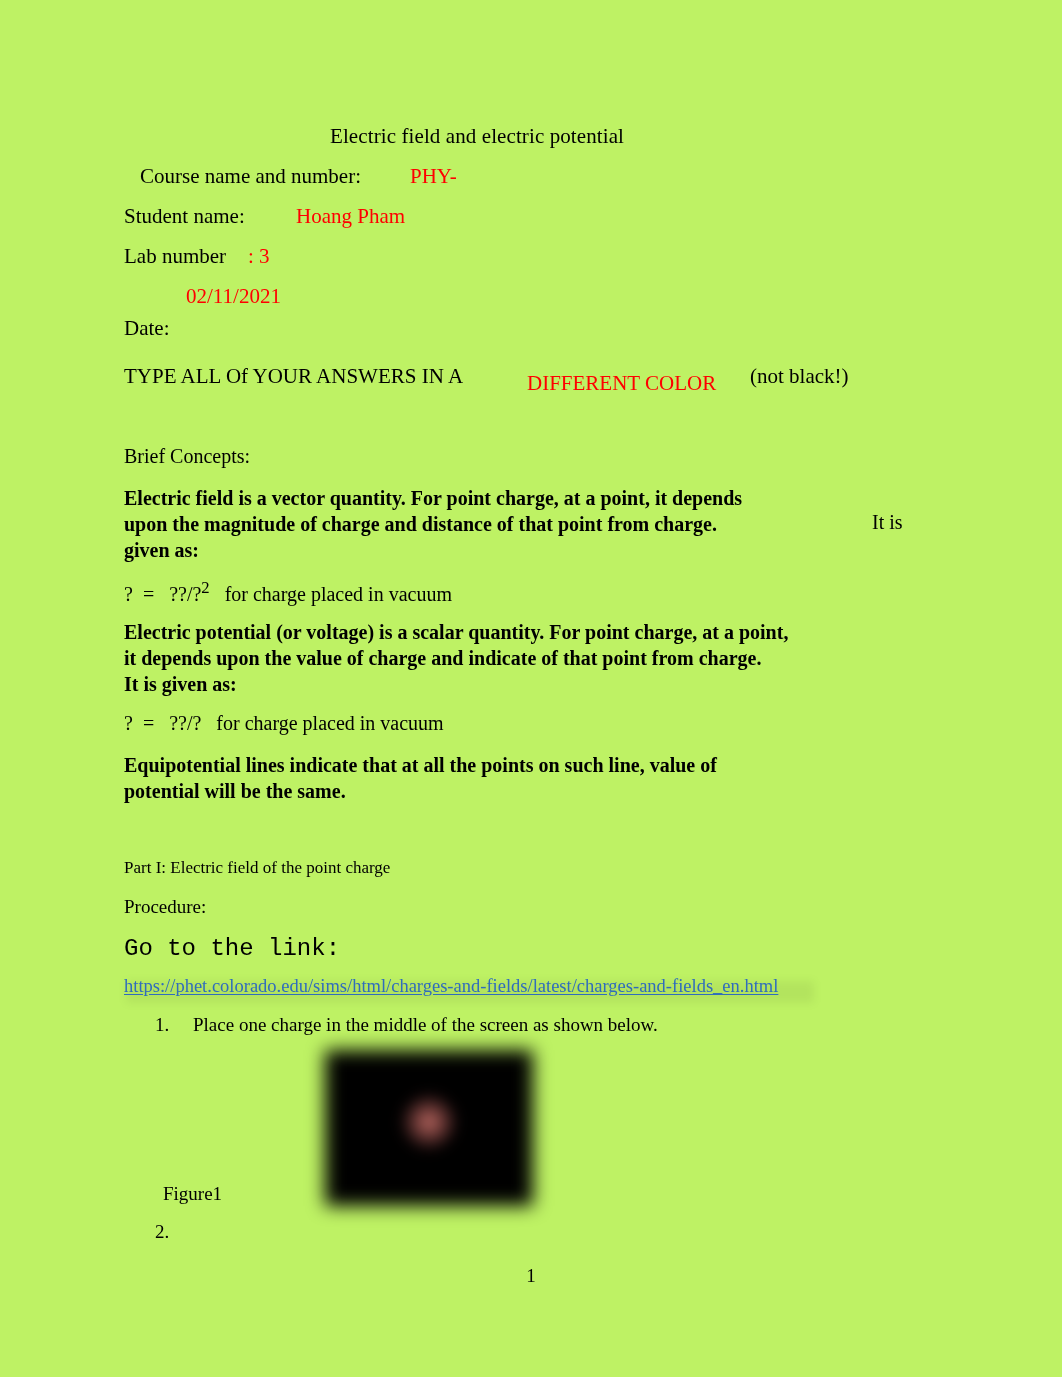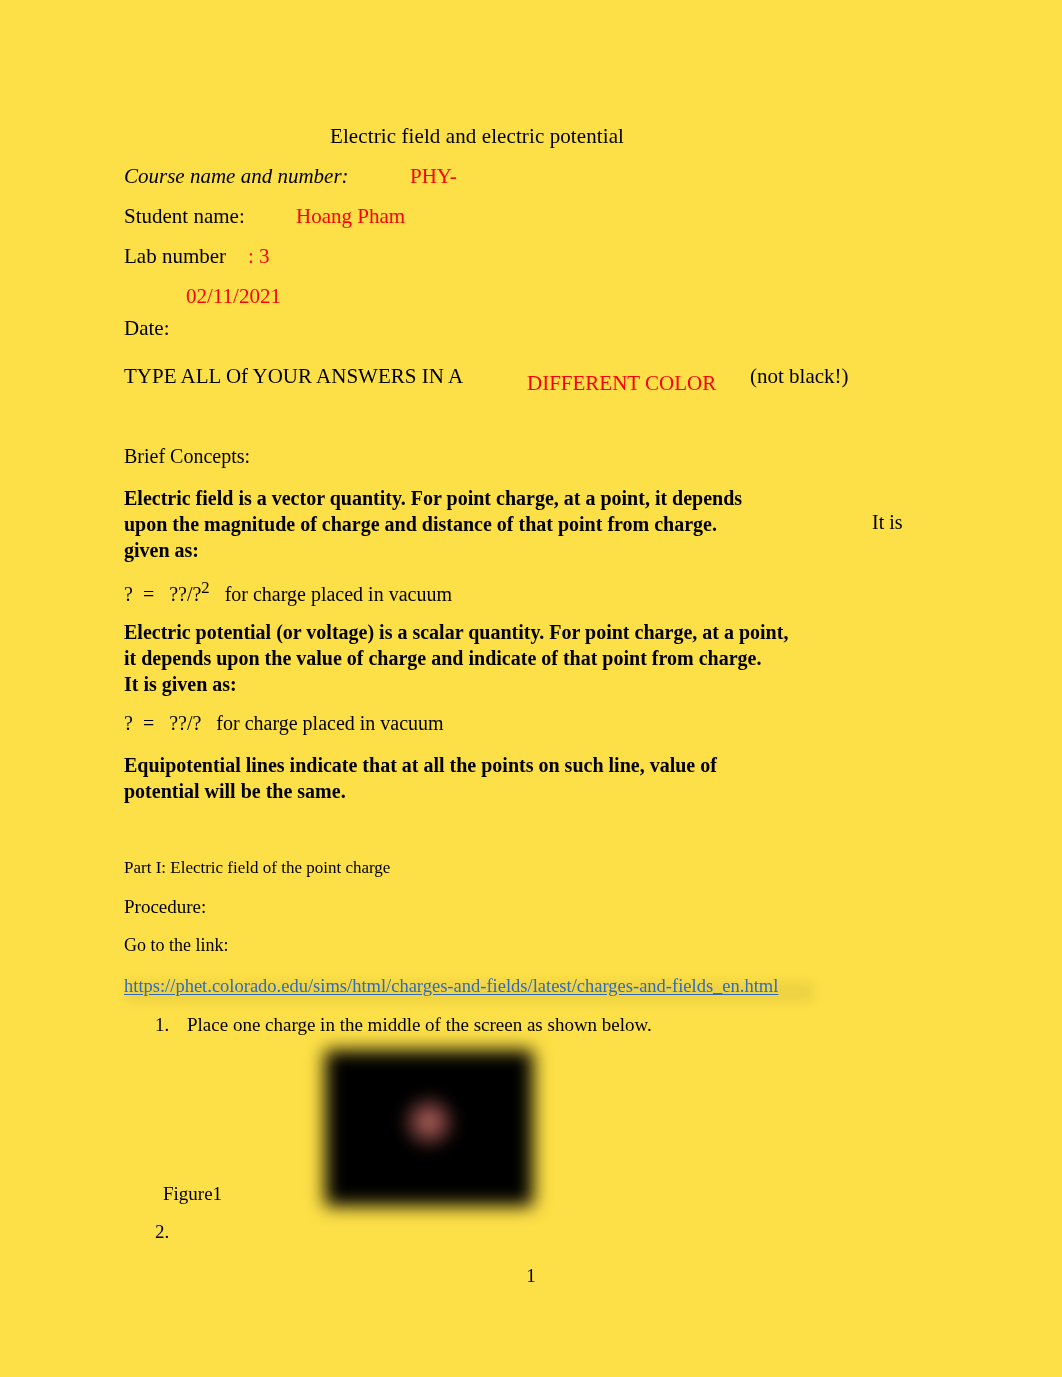--- a/index.html
+++ b/index.html
@@ -8,37 +8,37 @@
     background: #ffffff;
   }
   body {
     font-family: "Liberation Serif", "DejaVu Serif", serif;
     color: #000000;
   }
   .page {
     position: relative;
     width: 1062px;
     height: 1377px;
-    background: #fde047;
+    background: #bef264;
     overflow: hidden;
   }
 
   
   .abs { position: absolute; white-space: pre; }
   .doc-title {
     left: 330px; top: 124px;
     font-size: 21px;
     letter-spacing: .1px;
   }
 
   .field-row { font-size: 21px; }
   .red { color: #ff0000; }
   .blk { color: #000000; }
 
-  .lbl-course  { left: 124px; top: 164px; font-style: italic; }
+  .lbl-course  { left: 140px; top: 164px; }
   .val-course  { left: 410px; top: 164px; }
   .lbl-student { left: 124px; top: 204px; }
   .val-student { left: 296px; top: 204px; }
   .lbl-lab     { left: 124px; top: 244px; }
   .val-lab     { left: 248px; top: 244px; }
   .lbl-date    { left: 124px; top: 284px; margin-top: 32px; }
   .val-date    { left: 186px; top: 284px; }
 
   .notice      { left: 124px; top: 364px; font-size: 21px; }
   .notice-hl   { left: 527px; top: 364px; font-size: 21px; margin-top: 7px; }
@@ -55,21 +55,21 @@
   }
   .p-efield    { left: 124px; top: 485px; width: 640px; }
   .p-efield-tail { left: 872px; top: 511px; font-size: 20px; }
   .formula-1   { left: 124px; top: 578px; font-size: 20px; }
   .p-epot      { left: 124px; top: 619px; width: 680px; }
   .formula-2   { left: 124px; top: 712px; font-size: 20px; }
   .p-equi      { left: 124px; top: 752px; width: 620px; }
 
   .part-head   { left: 124px; top: 858px; font-size: 17px; }
   .proc-head   { left: 124px; top: 896px; font-size: 19px; }
-  .golink      { left: 124px; top: 935px; font-size: 18px; }
+  .golink      { left: 124px; top: 935px; font-size: 24px; font-family: Liberation Mono, monospace; }
 
   .url-wrap {
     position: absolute;
     left: 124px; top: 976px;
     font-size: 18.5px;
   }
   .url-wrap .shadow {
     position: absolute;
     left: 2px; top: 5px;
     width: 688px; height: 22px;
@@ -80,21 +80,21 @@
   .url-link {
     position: relative;
     color: #2f6cbd;
     text-decoration: underline;
     text-underline-offset: 2px;
     white-space: pre;
   }
 
   .li { position: absolute; font-size: 19px; white-space: pre; }
   .li-num-1  { left: 155px; top: 1014px; }
-  .li-txt-1  { left: 187px; top: 1014px; }
+  .li-txt-1  { left: 193px; top: 1014px; }
   .li-num-2  { left: 155px; top: 1221px; }
   .li-txt-2  { left: 187px; top: 1221px; }
 
   .fig-caption { left: 163px; top: 1183px; font-size: 19px; }
 
   
   .figure {
     position: absolute;
     left: 325px; top: 1050px;
     width: 208px; height: 156px;

